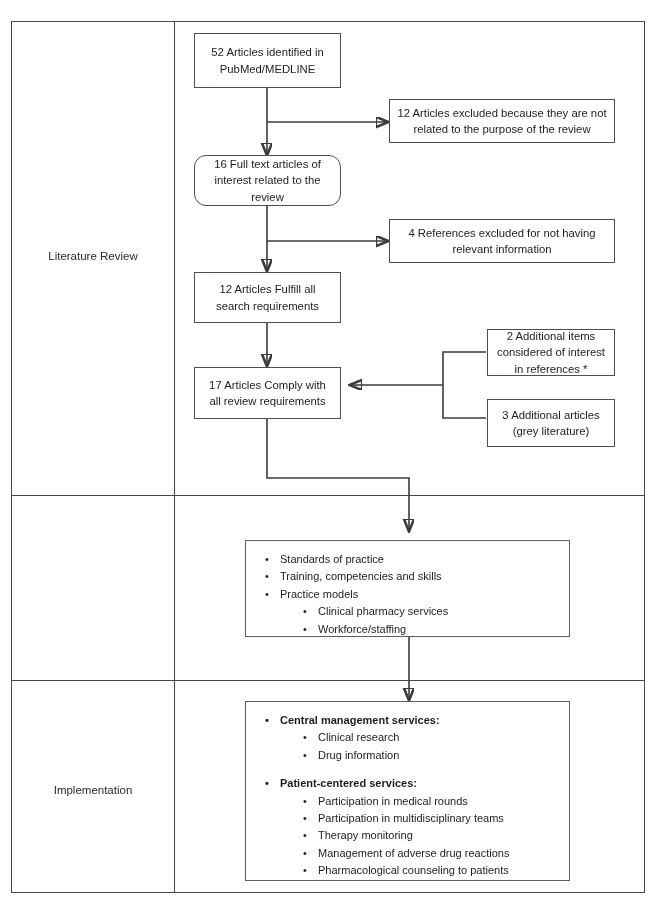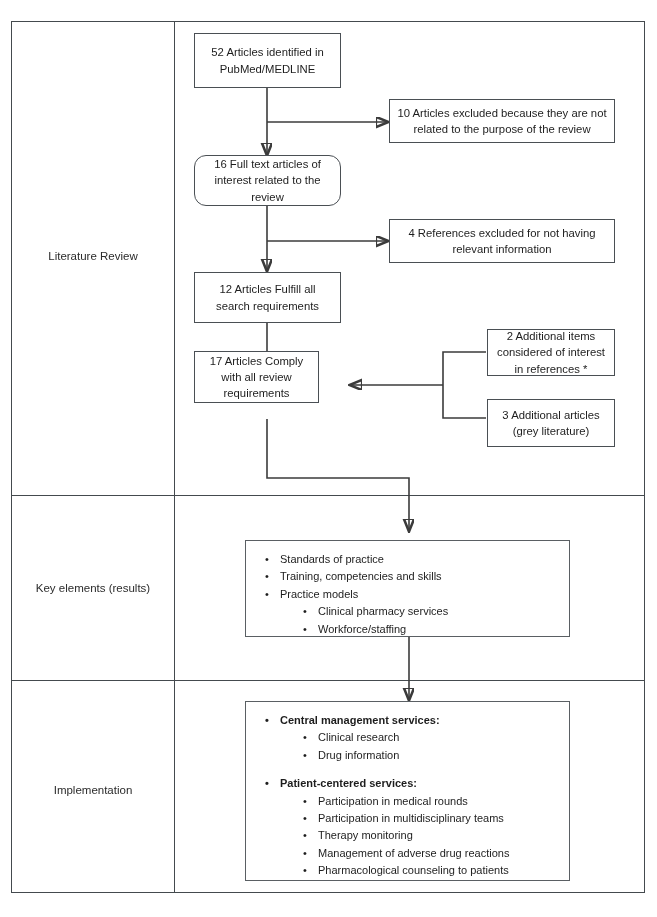--- a/index.html
+++ b/index.html
@@ -132,21 +132,20 @@
 <div id="figure">
 
   <div class="frame"></div>
   <div class="row-divider" style="top:495px;"></div>
   <div class="row-divider" style="top:680px;"></div>
   <div class="col-divider" style="top:21px;height:474px;"></div>
   <div class="col-divider" style="top:495px;height:185px;"></div>
   <div class="col-divider" style="top:680px;height:213px;"></div>
 
   <div class="stage-label" style="top:249px;">Literature Review</div>
-  <div class="stage-label" style="top:581px;">Key elements (results)</div>
   <div class="stage-label" style="top:783px;">Implementation</div>
 
   <svg id="wires">
     <defs>
       <marker id="arrow" markerWidth="9" markerHeight="9" refX="7.6" refY="3.2" orient="auto" markerUnits="strokeWidth">
         <path d="M0,0 L8,3.2 L0,6.4 z" fill="#3b3b3b" stroke="none"></path>
       </marker>
     </defs>
 
     <line x1="267" y1="88" x2="267" y2="155" marker-end="url(#arrow)"></line>
@@ -162,29 +161,29 @@
     <path d="M486,352 L443,352 L443,418 L486,418"></path>
     <path d="M443,385 L350,385" marker-end="url(#arrow)"></path>
 
     <path d="M267,419 L267,478 L409,478 L409,531" marker-end="url(#arrow)"></path>
 
     <line x1="409" y1="637" x2="409" y2="700" marker-end="url(#arrow)"></line>
   </svg>
 
   <div class="node" style="left:194px; top:33px; width:147px; height:55px;">52 Articles identified in PubMed/MEDLINE</div>
 
-  <div class="node" style="left:389px; top:99px; width:226px; height:44px;">10 Articles excluded because they are not related to the purpose of the review</div>
+  <div class="node" style="left:389px; top:99px; width:226px; height:44px;">12 Articles excluded because they are not related to the purpose of the review</div>
 
   <div class="node" style="left:194px; top:155px; width:147px; height:51px;border-radius:12px;">16 Full text articles of interest related to the review</div>
 
   <div class="node" style="left:389px; top:219px; width:226px; height:44px;">4 References excluded for not having relevant information</div>
 
   <div class="node" style="left:194px; top:272px; width:147px; height:51px;">12 Articles Fulfill all search requirements</div>
 
-  <div class="node" style="left:194px; top:351px; width:125px; height:52px;">17 Articles Comply with all review requirements</div>
+  <div class="node" style="left:194px; top:367px; width:147px; height:52px;">17 Articles Comply with all review requirements</div>
 
   <div class="node" style="left:487px; top:329px; width:128px; height:47px;">2 Additional items considered of interest in references *</div>
 
   <div class="node" style="left:487px; top:399px; width:128px; height:48px;">3 Additional articles (grey literature)</div>
 
   <div class="bullet-box" style="left:245px; top:540px; width:325px; height:97px;">
     <ul>
       <li><span class="btext">Standards of practice</span></li>
       <li><span class="btext">Training, competencies and skills</span></li>
       <li><span class="btext">Practice models</span>

